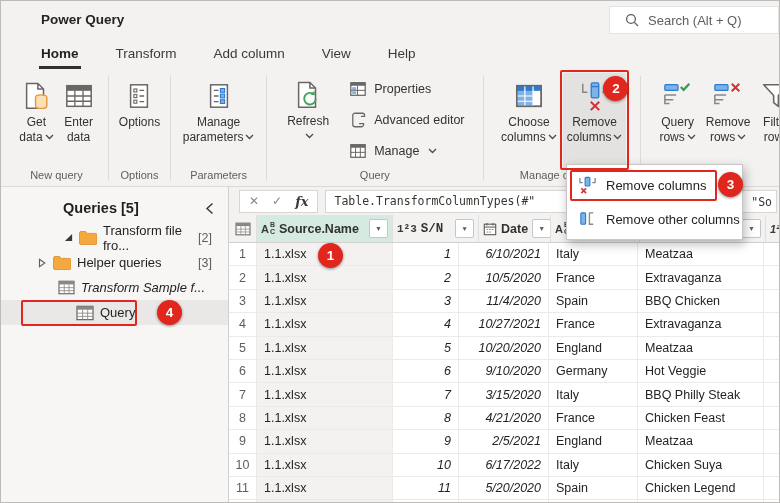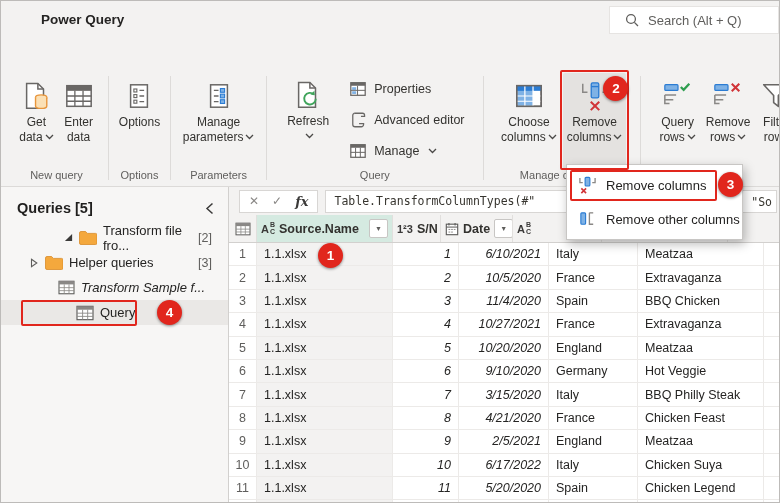--- a/index.html
+++ b/index.html
@@ -51,28 +51,28 @@
     background:#fff;border:1px solid #c8c6c4;box-shadow:2px 4px 10px rgba(0,0,0,.28);
     z-index:40;padding:3px 0;}
   .mitem{display:flex;align-items:center;gap:9px;height:34px;padding:0 11px;font-size:13px;
     color:#252423;position:relative;white-space:nowrap;}
 
   
   .content{position:absolute;top:186px;left:0;right:0;bottom:0;display:flex;background:#fff;}
 
   
   .qpanel{width:228px;box-sizing:border-box;border-right:1px solid #d2d0ce;background:#f7f6f5;position:relative;}
-  .qheader{display:flex;align-items:center;padding:13px 14px 9px 16px;}
+  .qheader{display:flex;align-items:center;padding:13px 14px 9px 16px;margin-left:46px;}
   .qtitle{font-weight:700;font-size:14.5px;color:#201f1e;}
   .qcollapse{margin-left:auto;display:flex;align-items:center;}
   .tree{font-size:13px;color:#252423;}
   .titem{display:flex;align-items:center;height:25px;position:relative;gap:6px;box-sizing:border-box;}
   .titem .arrow{width:10px;display:flex;justify-content:center;}
   .lvl1{padding-left:15px;margin-left:48px;}
-  .lvl2{padding-left:28px;}
+  .lvl2{padding-left:36px;}
   .lvl3{padding-left:57px;}
   .lvl4{padding-left:75px;}
   .count{margin-left:auto;padding-right:16px;color:#5f5e5c;font-size:12.5px;}
   .titem.italic .tlabel{font-style:italic;}
   .titem.selected{background:#eae8e6;}
 
   
   .gridarea{flex:1;display:flex;flex-direction:column;overflow:hidden;background:#fff;}
   .fbar{height:28px;display:flex;align-items:center;background:#f3f2f1;flex:none;padding:0 2px 0 10px;box-sizing:border-box;}
   .fbtns{display:flex;align-items:center;background:#fff;border:1px solid #d8d6d4;height:23px;
@@ -100,21 +100,21 @@
     box-sizing:border-box;overflow:hidden;white-space:nowrap;}
   .c-num{width:28px;justify-content:center;color:#5f5e5c;padding:0 2px;}
   .c-src{width:136px;background:#f3f2f1;}
   .c-sn{width:66px;justify-content:flex-end;font-style:italic;}
   .c-date{width:90px;justify-content:flex-end;font-style:italic;}
   .c-cty{width:89px;}
   .c-pza{width:126px;}
   .c-x{flex:1;border-right:none;}
   .h-num{width:28px;justify-content:center;padding:0;}
   .h-src{width:136px;}
-  .h-sn{width:48px;}
+  .h-sn{width:86px;font-family:Liberation Mono, monospace;}
   .h-date{width:72px;}
   .h-cty{width:89px;}
   .h-pza{width:126px;}
   .h-x{flex:1;border-right:none;font-style:italic;}
 </style>
 </head>
 <body>
 
 <div class="screen">
 
@@ -124,20 +124,27 @@
       <span>
         <svg width="14" height="14" viewBox="0 0 14 14">
             <circle cx="6" cy="6" r="4.4" fill="none" stroke="#5f5e5c" stroke-width="1.3"></circle>
             <line x1="9.4" y1="9.4" x2="13" y2="13" stroke="#5f5e5c" stroke-width="1.3"></line>
           </svg>
       </span>
       <span>Search (Alt + Q)</span>
     </div>
   </div>
 
+  <div class="tabs">
+    <span class="tab active">Home</span>
+    <span class="tab">Transform</span>
+    <span class="tab">Add column</span>
+    <span class="tab">View</span>
+    <span class="tab">Help</span>
+  </div>
 
   <div class="ribbon">
 
     <div class="rgroup" style="width:104px;">
       <div class="rbtns">
         <div class="rbtn">
           <span class="ricon">
             <svg width="30" height="31" viewBox="0 0 32 33">
                 <path d="M6 2.5h12l6 6V29H6Z" fill="#fff" stroke="#696765" stroke-width="1.6"></path>
                 <path d="M18 2.5v6h6" fill="none" stroke="#696765" stroke-width="1.6"></path>

